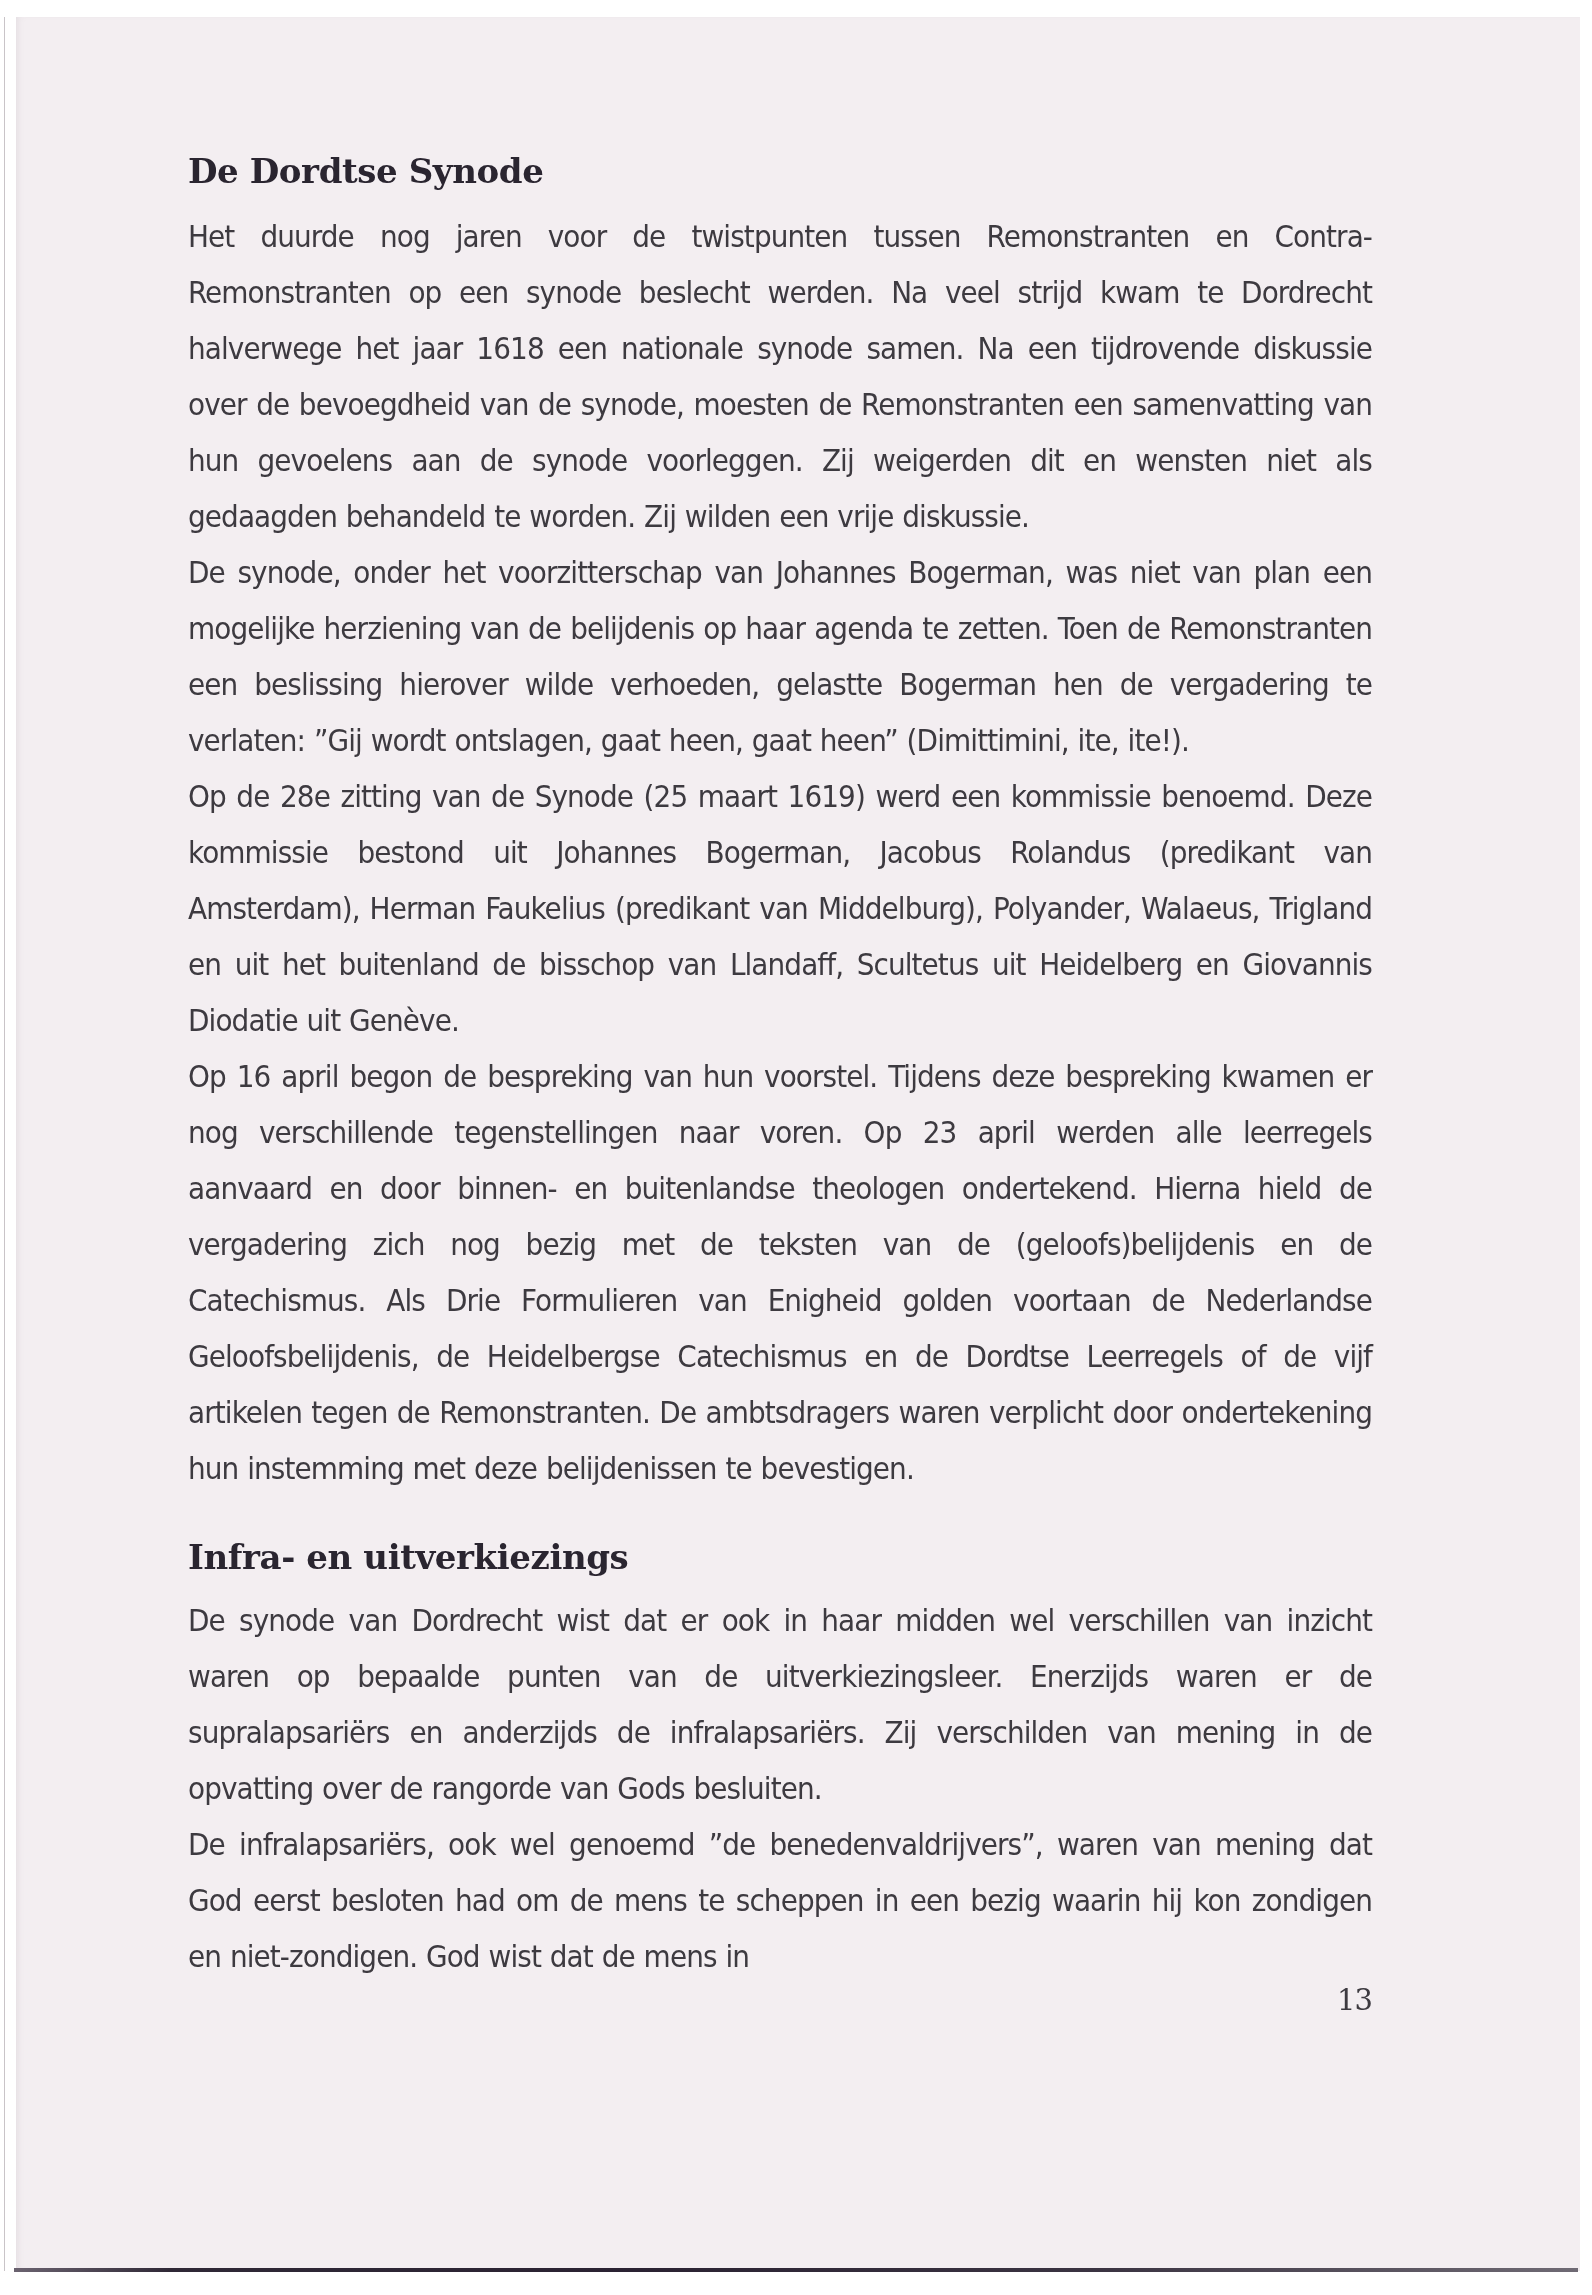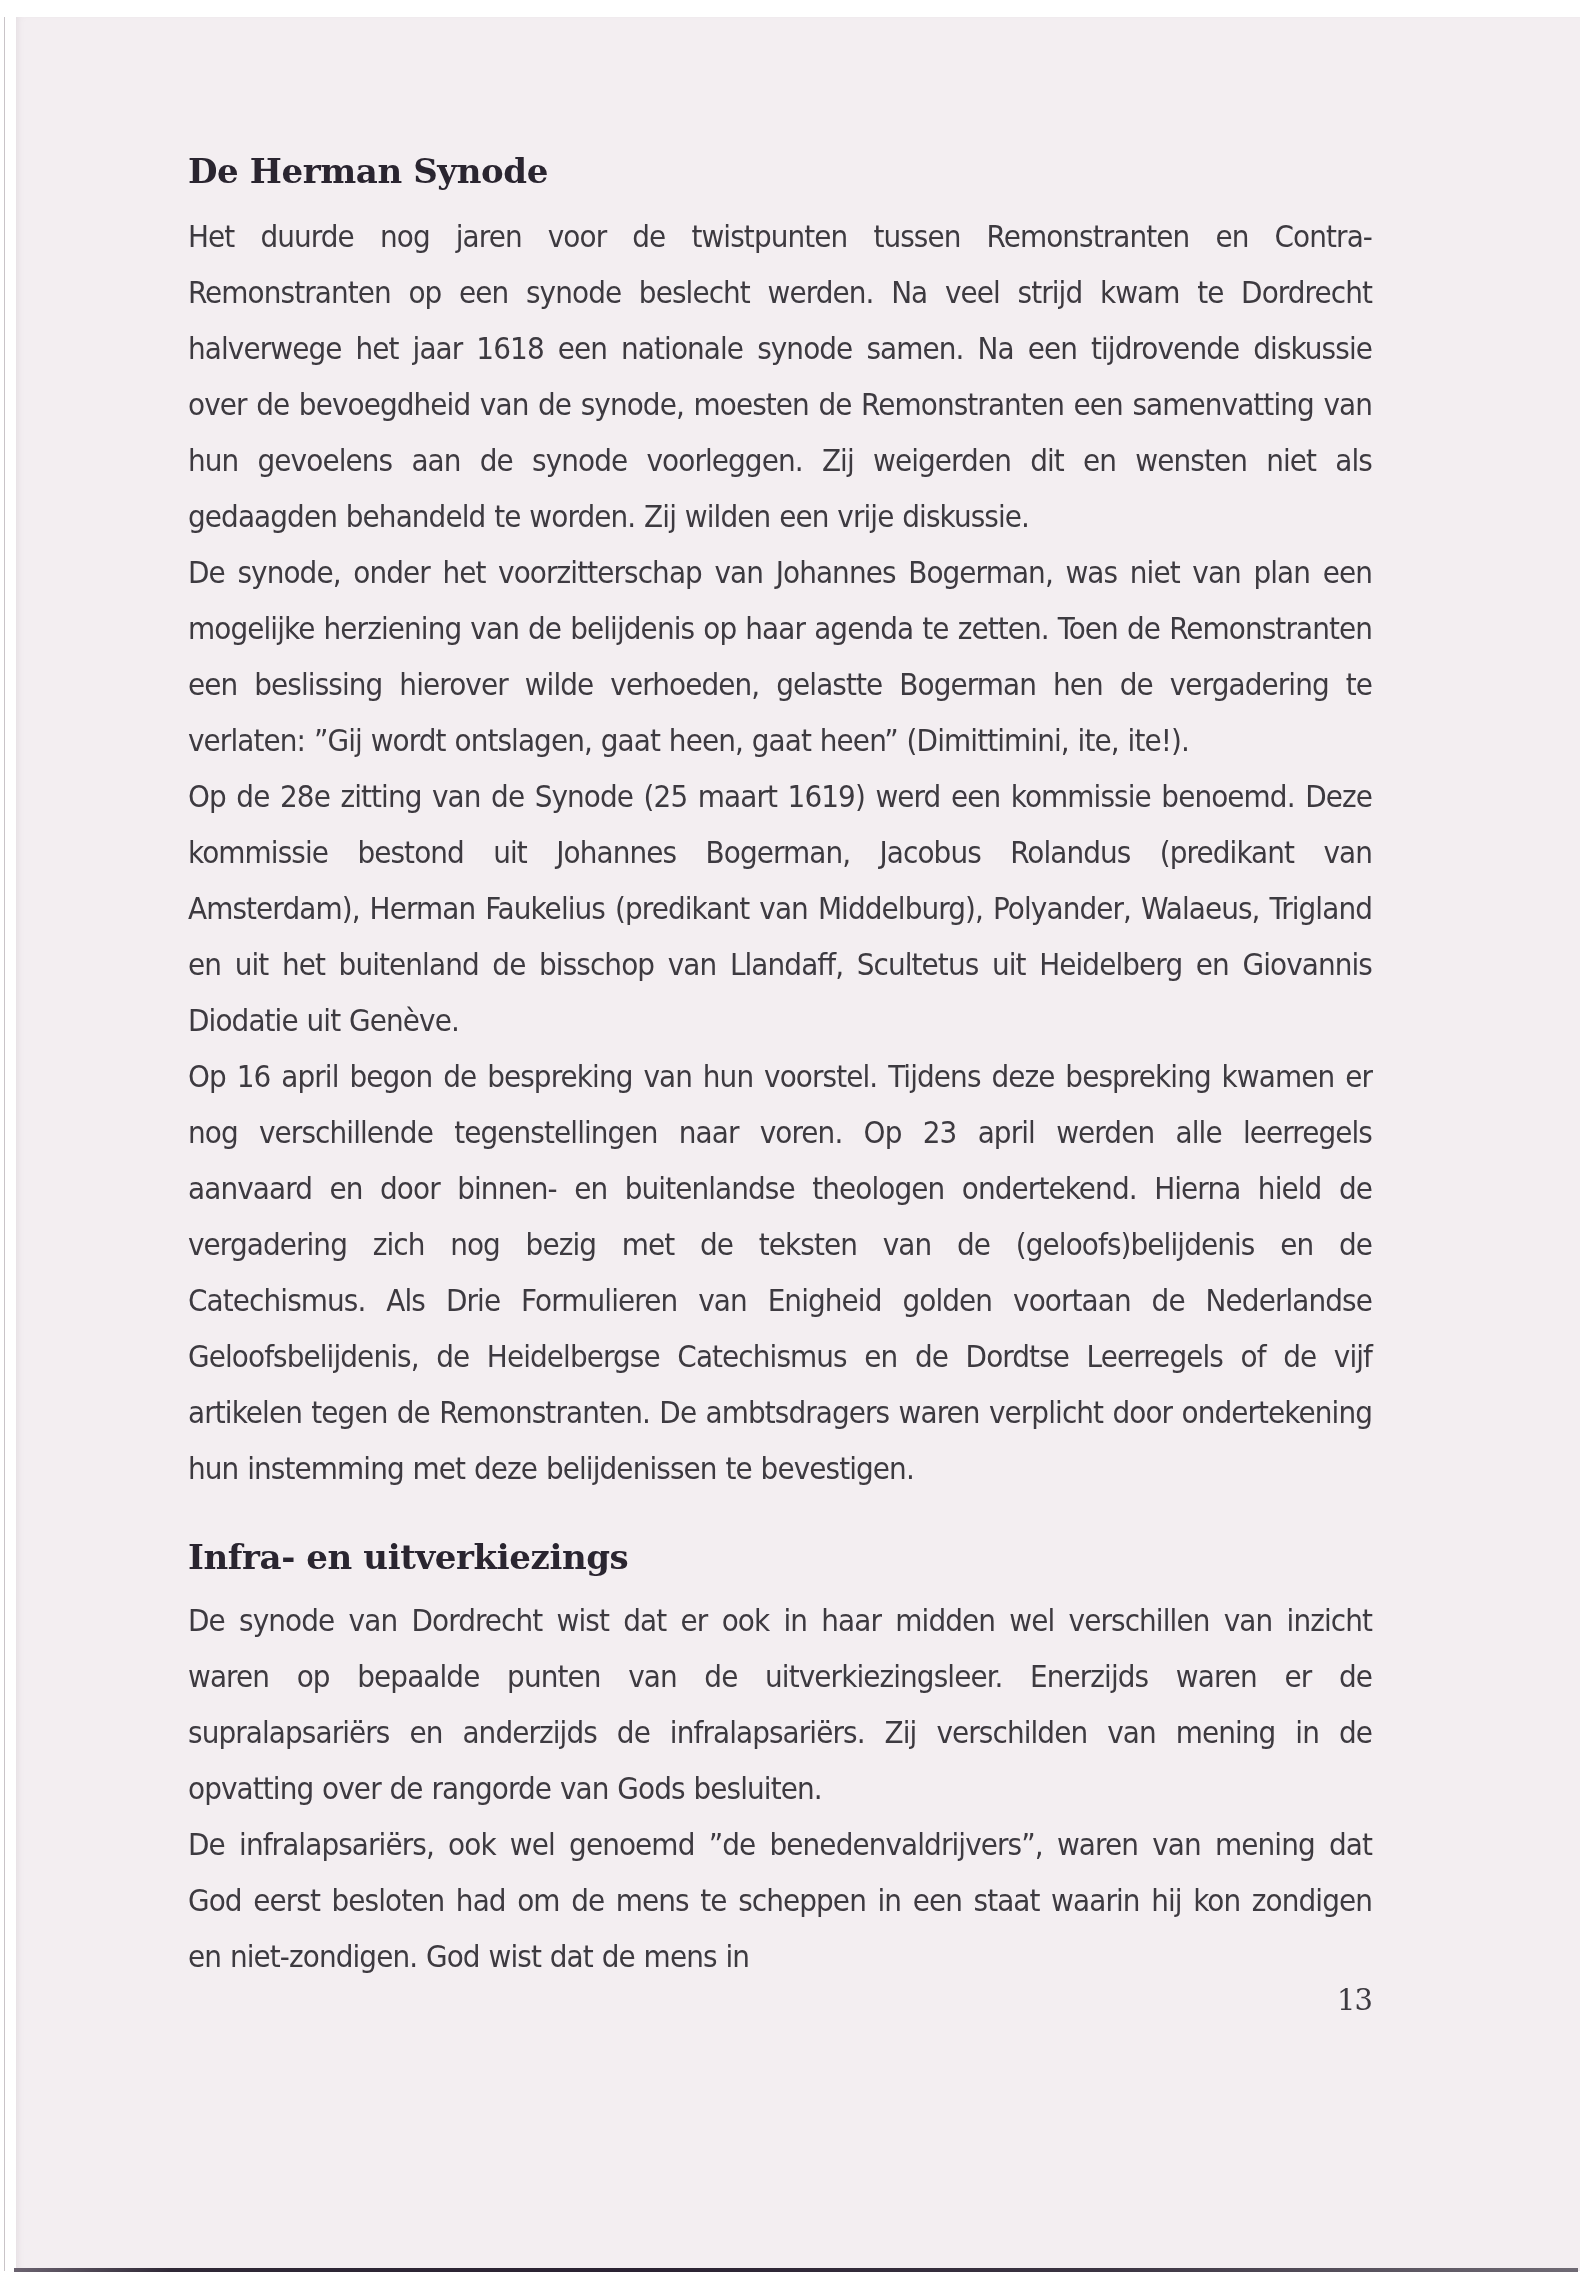--- a/index.html
+++ b/index.html
@@ -81,27 +81,27 @@
   </style>
 </head>
 <body>
 
 <div class="page-edge-left"></div>
 <div class="page"></div>
 <div class="page-bottom-line"></div>
 
 <div class="content">
   <section>
-    <h2 class="section-heading heading-1">De Herman Synode</h2>
+    <h2 class="section-heading heading-1">De Dordtse Synode</h2>
     <p class="para">Het duurde nog jaren voor de twistpunten tussen Remonstranten en Contra-Remonstranten op een synode beslecht werden. Na veel strijd kwam te Dordrecht halverwege het jaar 1618 een nationale synode samen. Na een tijdrovende diskussie over de bevoegdheid van de synode, moesten de Remonstranten een samenvatting van hun gevoelens aan de synode voorleggen. Zij weigerden dit en wensten niet als gedaagden behandeld te worden. Zij wilden een vrije diskussie.</p>
     <p class="para">De synode, onder het voorzitterschap van Johannes Bogerman, was niet van plan een mogelijke herziening van de belijdenis op haar agenda te zetten. Toen de Remonstranten een beslissing hierover wilde verhoeden, gelastte Bogerman hen de vergadering te verlaten: ”Gij wordt ontslagen, gaat heen, gaat heen” (Dimittimini, ite, ite!).</p>
     <p class="para">Op de 28e zitting van de Synode (25 maart 1619) werd een kommissie benoemd. Deze kommissie bestond uit Johannes Bogerman, Jacobus Rolandus (predikant van Amsterdam), Herman Faukelius (predikant van Middelburg), Polyander, Walaeus, Trigland en uit het buitenland de bisschop van Llandaff, Scultetus uit Heidelberg en Giovannis Diodatie uit Genève.</p>
     <p class="para">Op 16 april begon de bespreking van hun voorstel. Tijdens deze bespreking kwamen er nog verschillende tegenstellingen naar voren. Op 23 april werden alle leerregels aanvaard en door binnen- en buitenlandse theologen ondertekend. Hierna hield de vergadering zich nog bezig met de teksten van de (geloofs)belijdenis en de Catechismus. Als Drie Formulieren van Enigheid golden voortaan de Nederlandse Geloofs­belijdenis, de Heidelbergse Catechismus en de Dordtse Leerregels of de vijf artikelen tegen de Remonstranten. De ambtsdragers waren verplicht door ondertekening hun instemming met deze belijdenissen te bevestigen.</p>
   </section>
   <section>
     <h2 class="section-heading heading-2">Infra- en uitverkiezings</h2>
     <p class="para">De synode van Dordrecht wist dat er ook in haar midden wel verschillen van inzicht waren op bepaalde punten van de uitverkiezings­leer. Enerzijds waren er de supralapsariërs en anderzijds de infra­lapsariërs. Zij verschilden van mening in de opvatting over de rangorde van Gods besluiten.</p>
-    <p class="para">De infralapsariërs, ook wel genoemd ”de benedenvaldrijvers”, waren van mening dat God eerst besloten had om de mens te scheppen in een staat waarin hij kon zondigen en niet-zondigen. God wist dat de mens in</p>
+    <p class="para">De infralapsariërs, ook wel genoemd ”de benedenvaldrijvers”, waren van mening dat God eerst besloten had om de mens te scheppen in een bezig waarin hij kon zondigen en niet-zondigen. God wist dat de mens in</p>
   </section>
 </div>
 
 <div class="page-number">13</div>
 
 
 </body></html>

